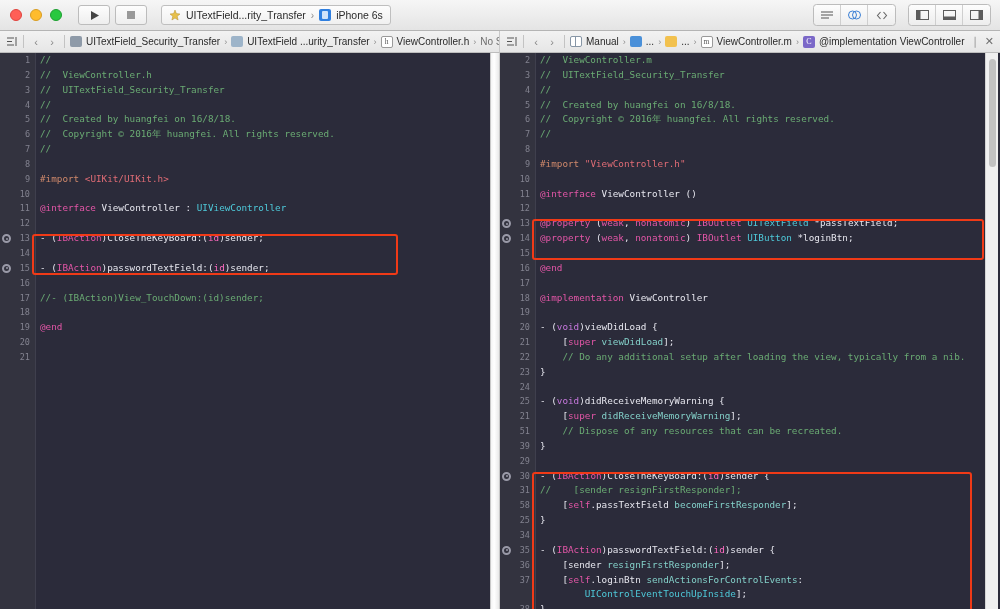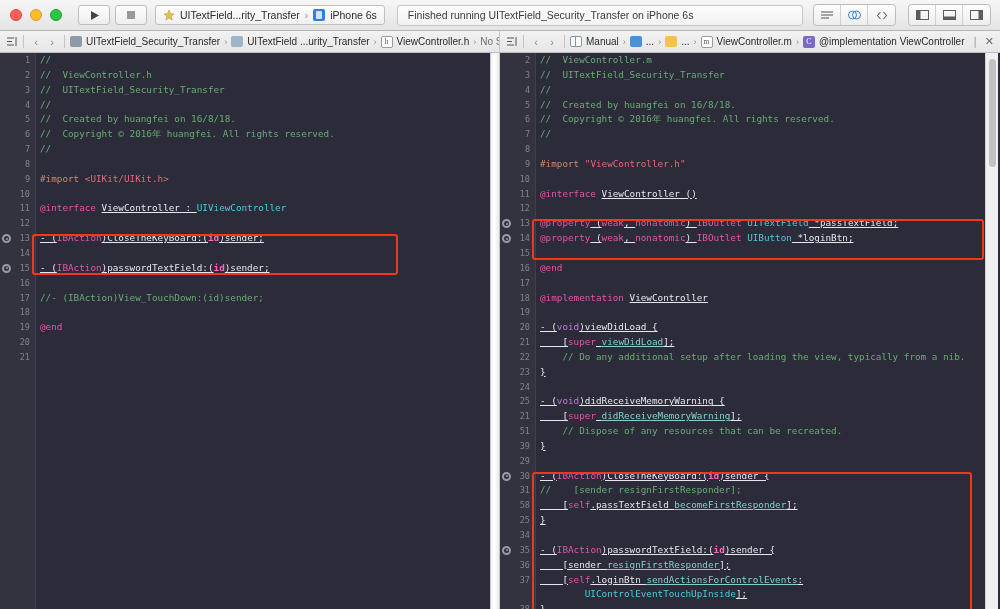--- a/index.html
+++ b/index.html
@@ -26,21 +26,21 @@
   .tbtn{
     height:20px; min-width:32px; padding:0 9px;
     background:linear-gradient(#fdfdfd,#eeeeee);
     border:1px solid #bcbcbc; border-radius:3px;
     display:flex;align-items:center;justify-content:center;
     font-size:10px;color:#444;
   }
   .runstop{ display:flex; gap:5px; margin-left:16px; }
 
   .scheme{
-    margin-left:8px; height:20px;
+    margin-left:14px; height:20px;
     background:linear-gradient(#fdfdfd,#f0f0f0);
     border:1px solid #bfbfbf;border-radius:3px;
     display:flex;align-items:center;padding:0 7px;gap:5px;
     font-size:10.5px;color:#2b2b2b;white-space:nowrap;
   }
   .scheme .sep{color:#8b8b8b;font-size:10px;}
   .appicon{width:12px;height:12px;display:inline-block;}
   .devicon{width:12px;height:12px;display:inline-block;background:#2f7fe0;border-radius:2px;position:relative;}
   .devicon:after{content:"";position:absolute;left:3px;top:2px;width:6px;height:8px;background:#cfe3fa;border-radius:1px;}
 
@@ -129,23 +129,23 @@
   }
   .code .ln{height:14.85px;line-height:14.85px;}
 
   
   .cmt{color:#6aab73;}
   .pp{color:#d0896b;}
   .str{color:#e06c75;}
   .kw{color:#e356a7;}
   .kw2{color:#c678dd;}
   .typ{color:#4ec9d9;}
-  .fn{color:#83d0c9;text-decoration:underline;}
-  .pnk{color:#ff6ac1;font-weight:bold;}
-  .plain{color:#e6e6ee;text-decoration:underline;}
+  .fn{color:#83d0c9;}
+  .pnk{color:#ff6ac1;}
+  .plain{color:#e6e6ee;}
 
   
   .redbox{
     position:absolute;border:2.5px solid #f03a17;border-radius:3px;
     pointer-events:none;
   }
 
   
   .vscroll{
     position:absolute;right:0;top:0;width:13px;height:100%;
@@ -181,23 +181,20 @@
   <div class="scheme">
     <svg class="appicon" viewBox="0 0 12 12">
       <path d="M6 1 L7.4 4.6 L11 5 L8.2 7.3 L9.1 11 L6 9 L2.9 11 L3.8 7.3 L1 5 L4.6 4.6 Z" fill="#e7c04a" stroke="#b5912f" stroke-width="0.5"></path>
     </svg>
     <span>UITextField...rity_Transfer</span>
     <span class="sep">›</span>
     <span class="devicon"></span>
     <span>iPhone 6s</span>
   </div>
 
-  <div class="activity">
-    <span>Finished running UITextField_Security_Transfer on iPhone 6s</span>
-  </div>
 
   <div class="tb-right">
     <div class="seg">
       <div>
         <svg width="14" height="10" viewBox="0 0 14 10">
           <g stroke="#555" stroke-width="1.1">
               <line x1="1" y1="2" x2="13" y2="2"></line>
               <line x1="1" y1="5" x2="13" y2="5"></line>
               <line x1="1" y1="8" x2="9" y2="8"></line>
             </g>

